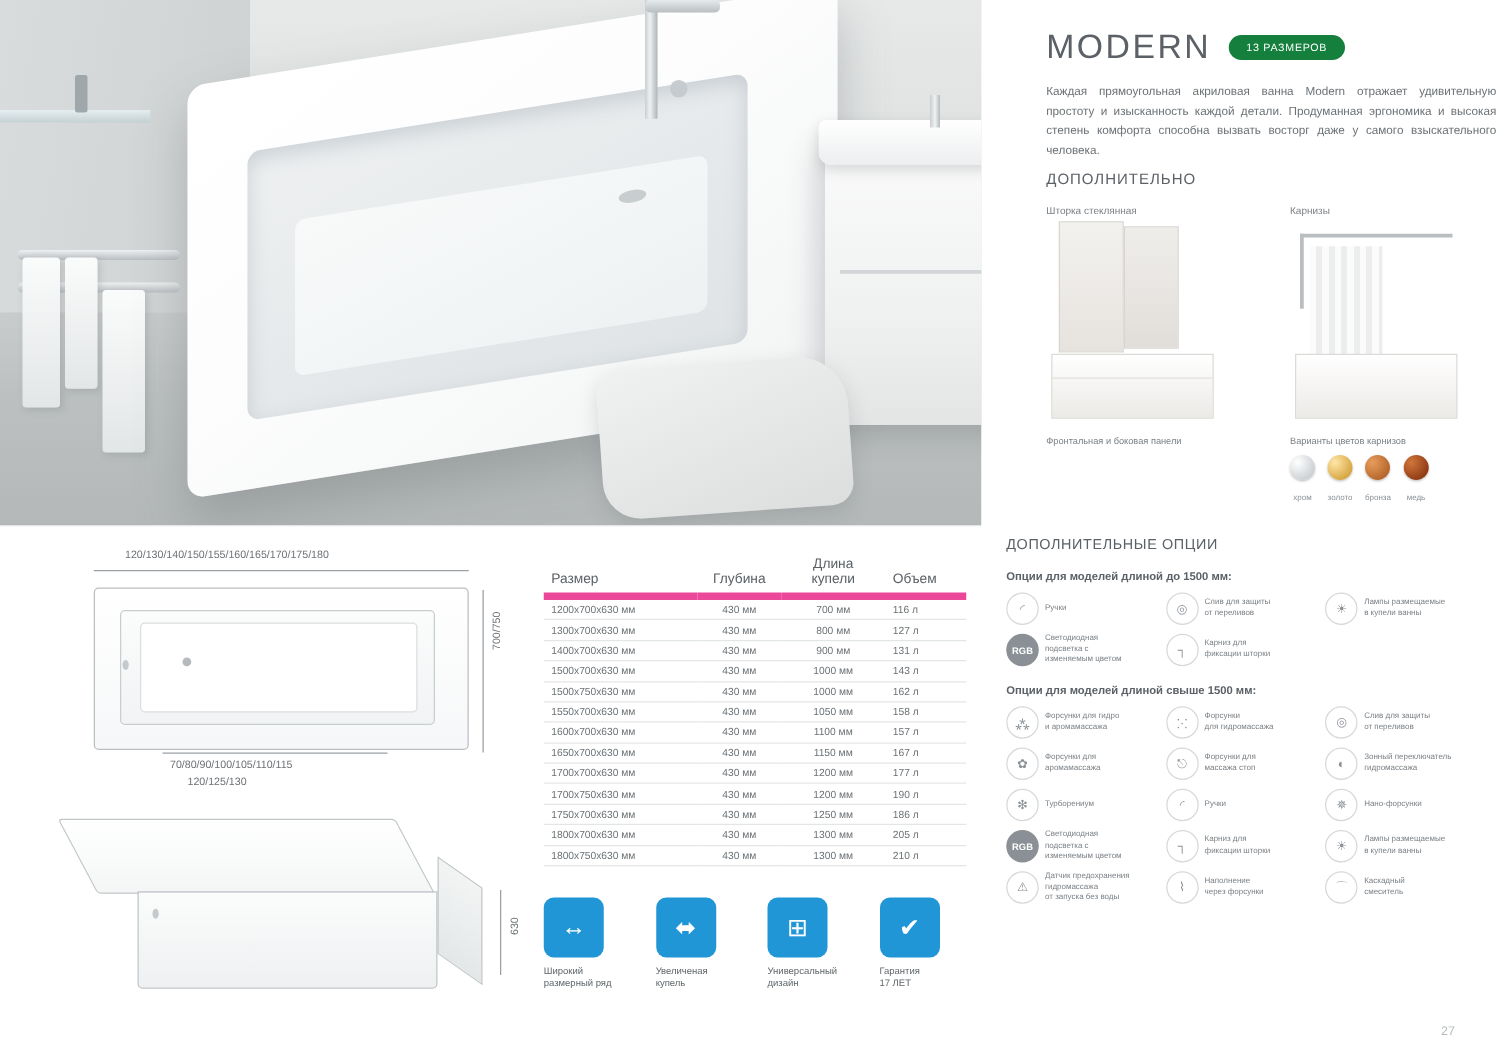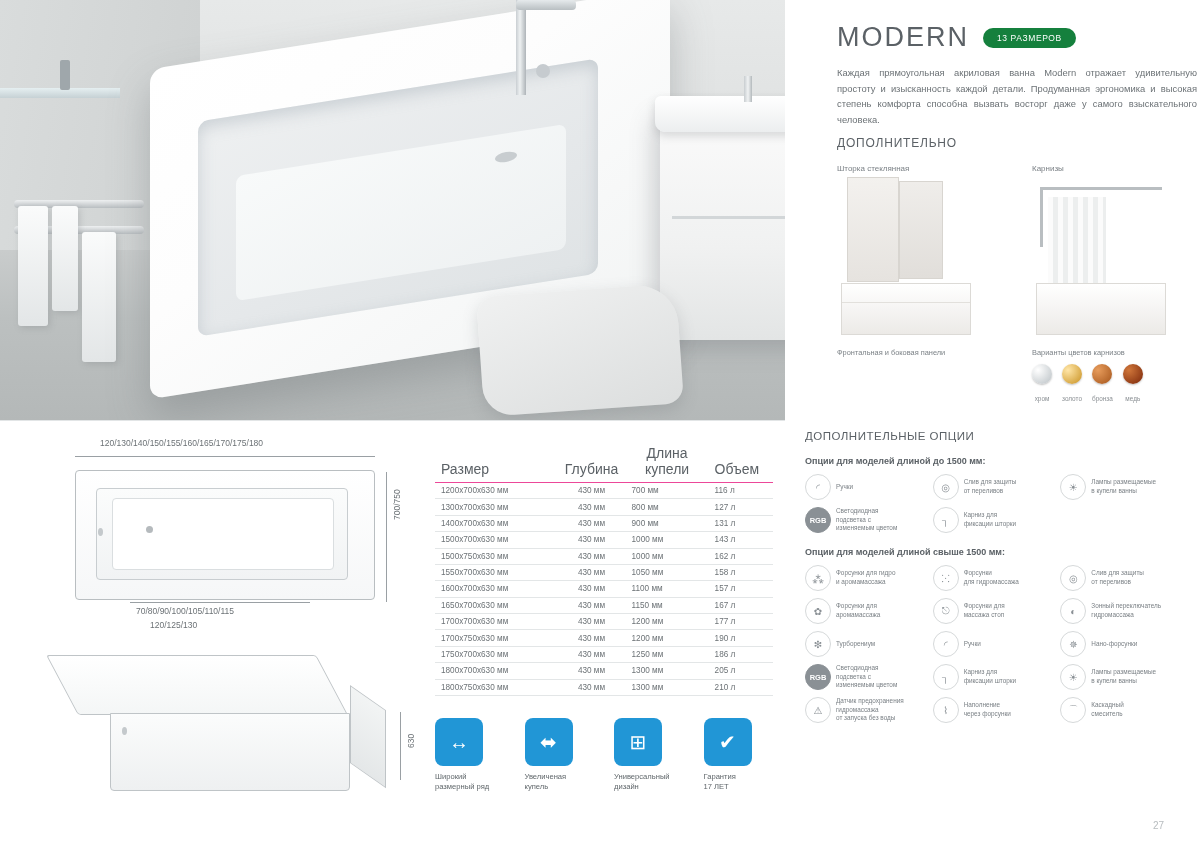--- a/index.html
+++ b/index.html
@@ -264,29 +264,29 @@
   .dim-630 {
     position:absolute; left:406px; top:318px; font-size:8.5px; color:#6c7276;
     transform: rotate(-90deg); transform-origin: left top;
   }
   .dim-line-630 { position:absolute; left:400px; top:282px; width:1px; height:68px; background:#9aa0a4; }
 
   
   .table-wrap { position:absolute; left:435px; top:440px; width:338px; }
   table.sizes { border-collapse: collapse; width: 338px; }
   table.sizes th {
-    font-size:14px; font-weight:normal; color:#5b6166; text-align:left;
-    padding:5px 6px; border-bottom:1px solid #ec4899; vertical-align:bottom;margin-top:16px;
+    font-size:11px; font-weight:normal; color:#5b6166; text-align:left;
+    padding:5px 6px; border-bottom:6px solid #ec4899; vertical-align:bottom;margin-top:16px;
   }
   table.sizes td {
     font-size:8.2px; color:#6c7276; padding:3.2px 6px; border-bottom:1px solid #e3e6e7;
   }
   table.sizes td:nth-child(1){ width:118px; }
   table.sizes td:nth-child(2){ width:64px; text-align:center; }
-  table.sizes td:nth-child(3){ width:80px; }
+  table.sizes td:nth-child(3){ width:80px; text-align:center; }
   table.sizes td:nth-child(4){ width:62px; }
   table.sizes th:nth-child(2){ text-align:center;}
   table.sizes th:nth-child(3){ text-align:center;}
 
   
   .features {
     position:absolute; left:435px; top:718px; width:340px;
     display:flex; gap:18px;
   }
   .feat { width:72px; text-align:left; }

